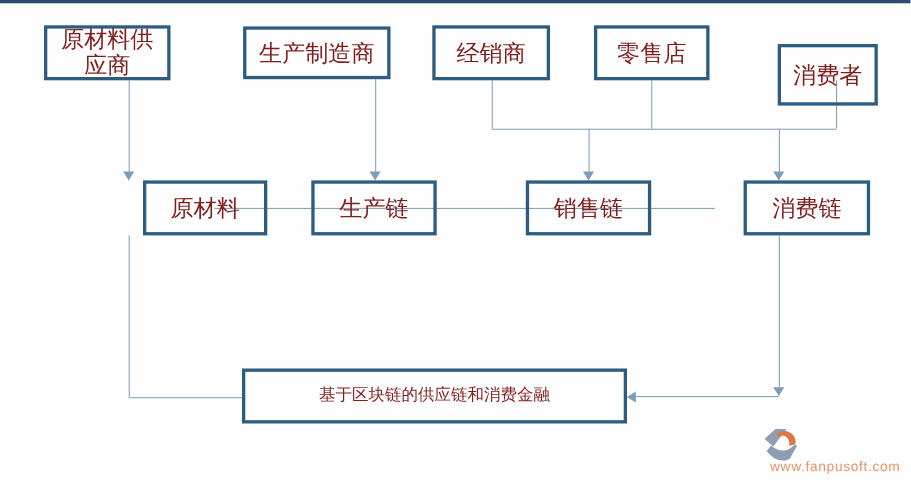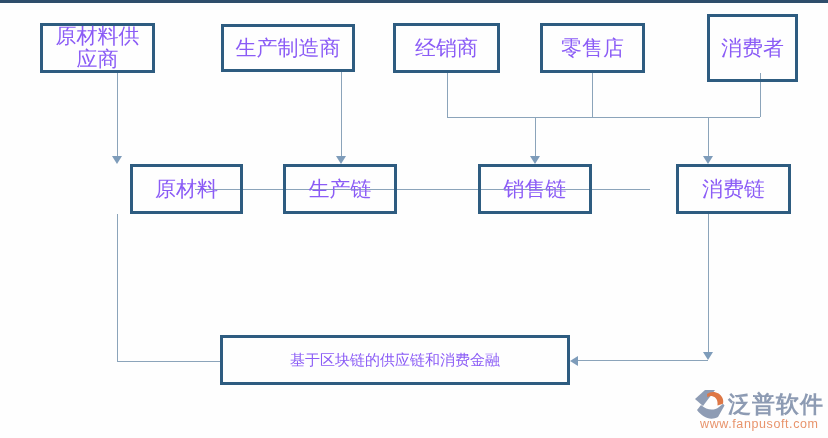--- a/index.html
+++ b/index.html
@@ -28,27 +28,27 @@
   .arr-left{
     position:absolute;width:0;height:0;z-index:0;
     border-top:5px solid transparent;border-bottom:5px solid transparent;
     border-right:8px solid #7e9cba;
   }
   
   .node{
     position:absolute;z-index:1;box-sizing:border-box;
     border:3px solid #2e5c80;background:transparent;
     display:flex;align-items:center;justify-content:center;
-    text-align:center;color:#8b5cf6;font-size:21px;line-height:23px;
+    text-align:center;color:#7f1d1d;font-size:21px;line-height:23px;
   }
   #n-raw-supplier   {left:40px;  top:23px;  width:115px; height:50px; padding:0 11px;}
   #n-manufacturer   {left:221px; top:24px;  width:134px; height:48px;}
   #n-distributor    {left:393px; top:23px;  width:107px; height:50px;}
   #n-retailer       {left:540px; top:23px;  width:105px; height:50px;}
-  #n-consumer       {left:707px; top:14px;  width:91px;  height:68px;}
+  #n-consumer       {left:707px; top:40px;  width:91px;  height:56px;}
   #n-raw-material   {left:82px;  top:164px; width:113px; height:50px;margin-left:48px;}
   #n-production     {left:283px; top:164px; width:114px; height:50px;}
   #n-sales          {left:478px; top:164px; width:114px; height:50px;}
   #n-consumption    {left:676px; top:164px; width:115px; height:50px;}
   #n-bottom         {left:220px; top:335px; width:350px; height:50px; font-size:15px;}
   
   .logo{position:absolute;left:692px;top:388px;width:132px;height:46px;z-index:2;}
   .logo-icon{position:absolute;left:1px;top:2px;}
   .logo-cn{
     position:absolute;left:36px;top:1px;
@@ -106,17 +106,16 @@
   <div class="node" id="n-consumption">消费链</div>
 
   <div class="node" id="n-bottom">基于区块链的供应链和消费金融</div>
 
   <div class="logo">
     <svg class="logo-icon" width="34" height="30" viewBox="0 0 34 30">
       <path d="M12,0 L22,0 L10,16 L2,9 Z" fill="#8e9cb4"></path>
       <path d="M14,4 C19,0 27,2 29.5,8 C30.3,10 30.4,11.5 30,13.8 L24.5,15.5 C25.2,10.5 23,7 19.5,6.2 C17.6,5.8 15.8,6.2 14.4,7.2 Z" fill="#de7745"></path>
       <path d="M4,20 L8,15 C14,20.5 21,21 26,17 L30,13.8 L31.5,15.5 L25,27 C17.5,31 9.5,27.5 4,20 Z" fill="#8e9cb4"></path>
     </svg>
-    <div class="logo-cn">泛普软件</div>
     <div class="logo-url">www.fanpusoft.com</div>
   </div>
 
 </div>
 
 </body></html>

